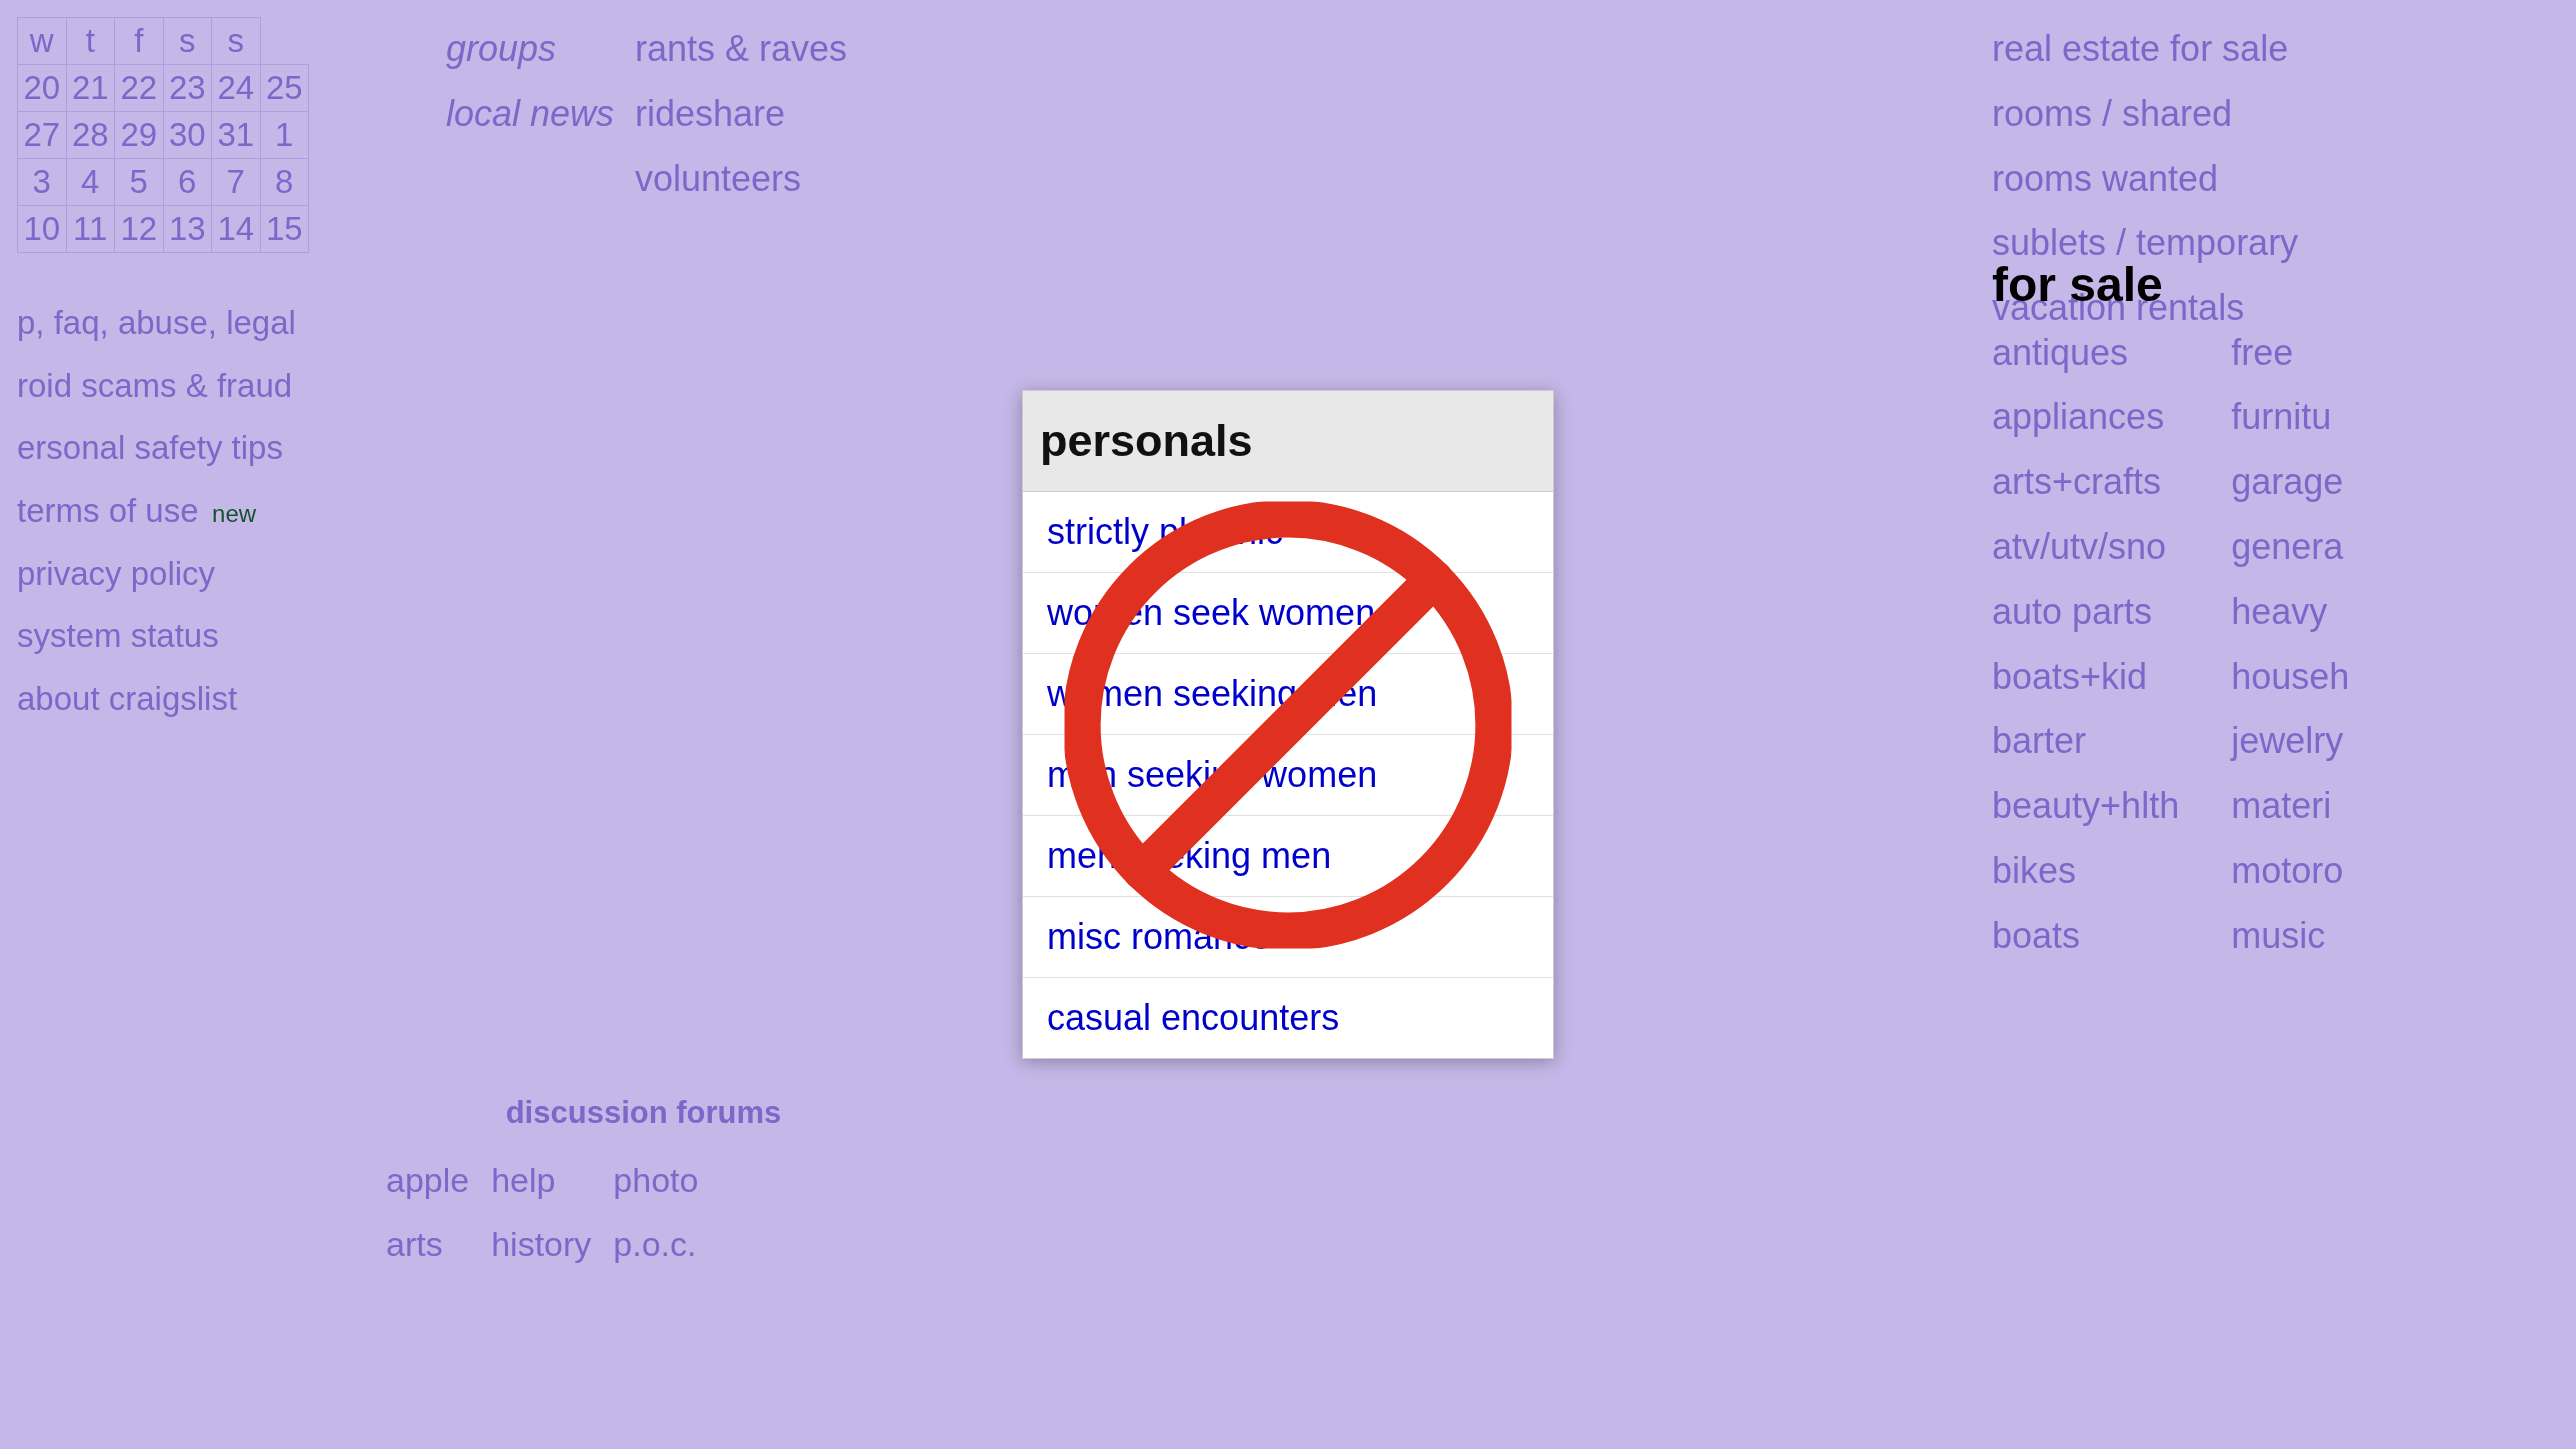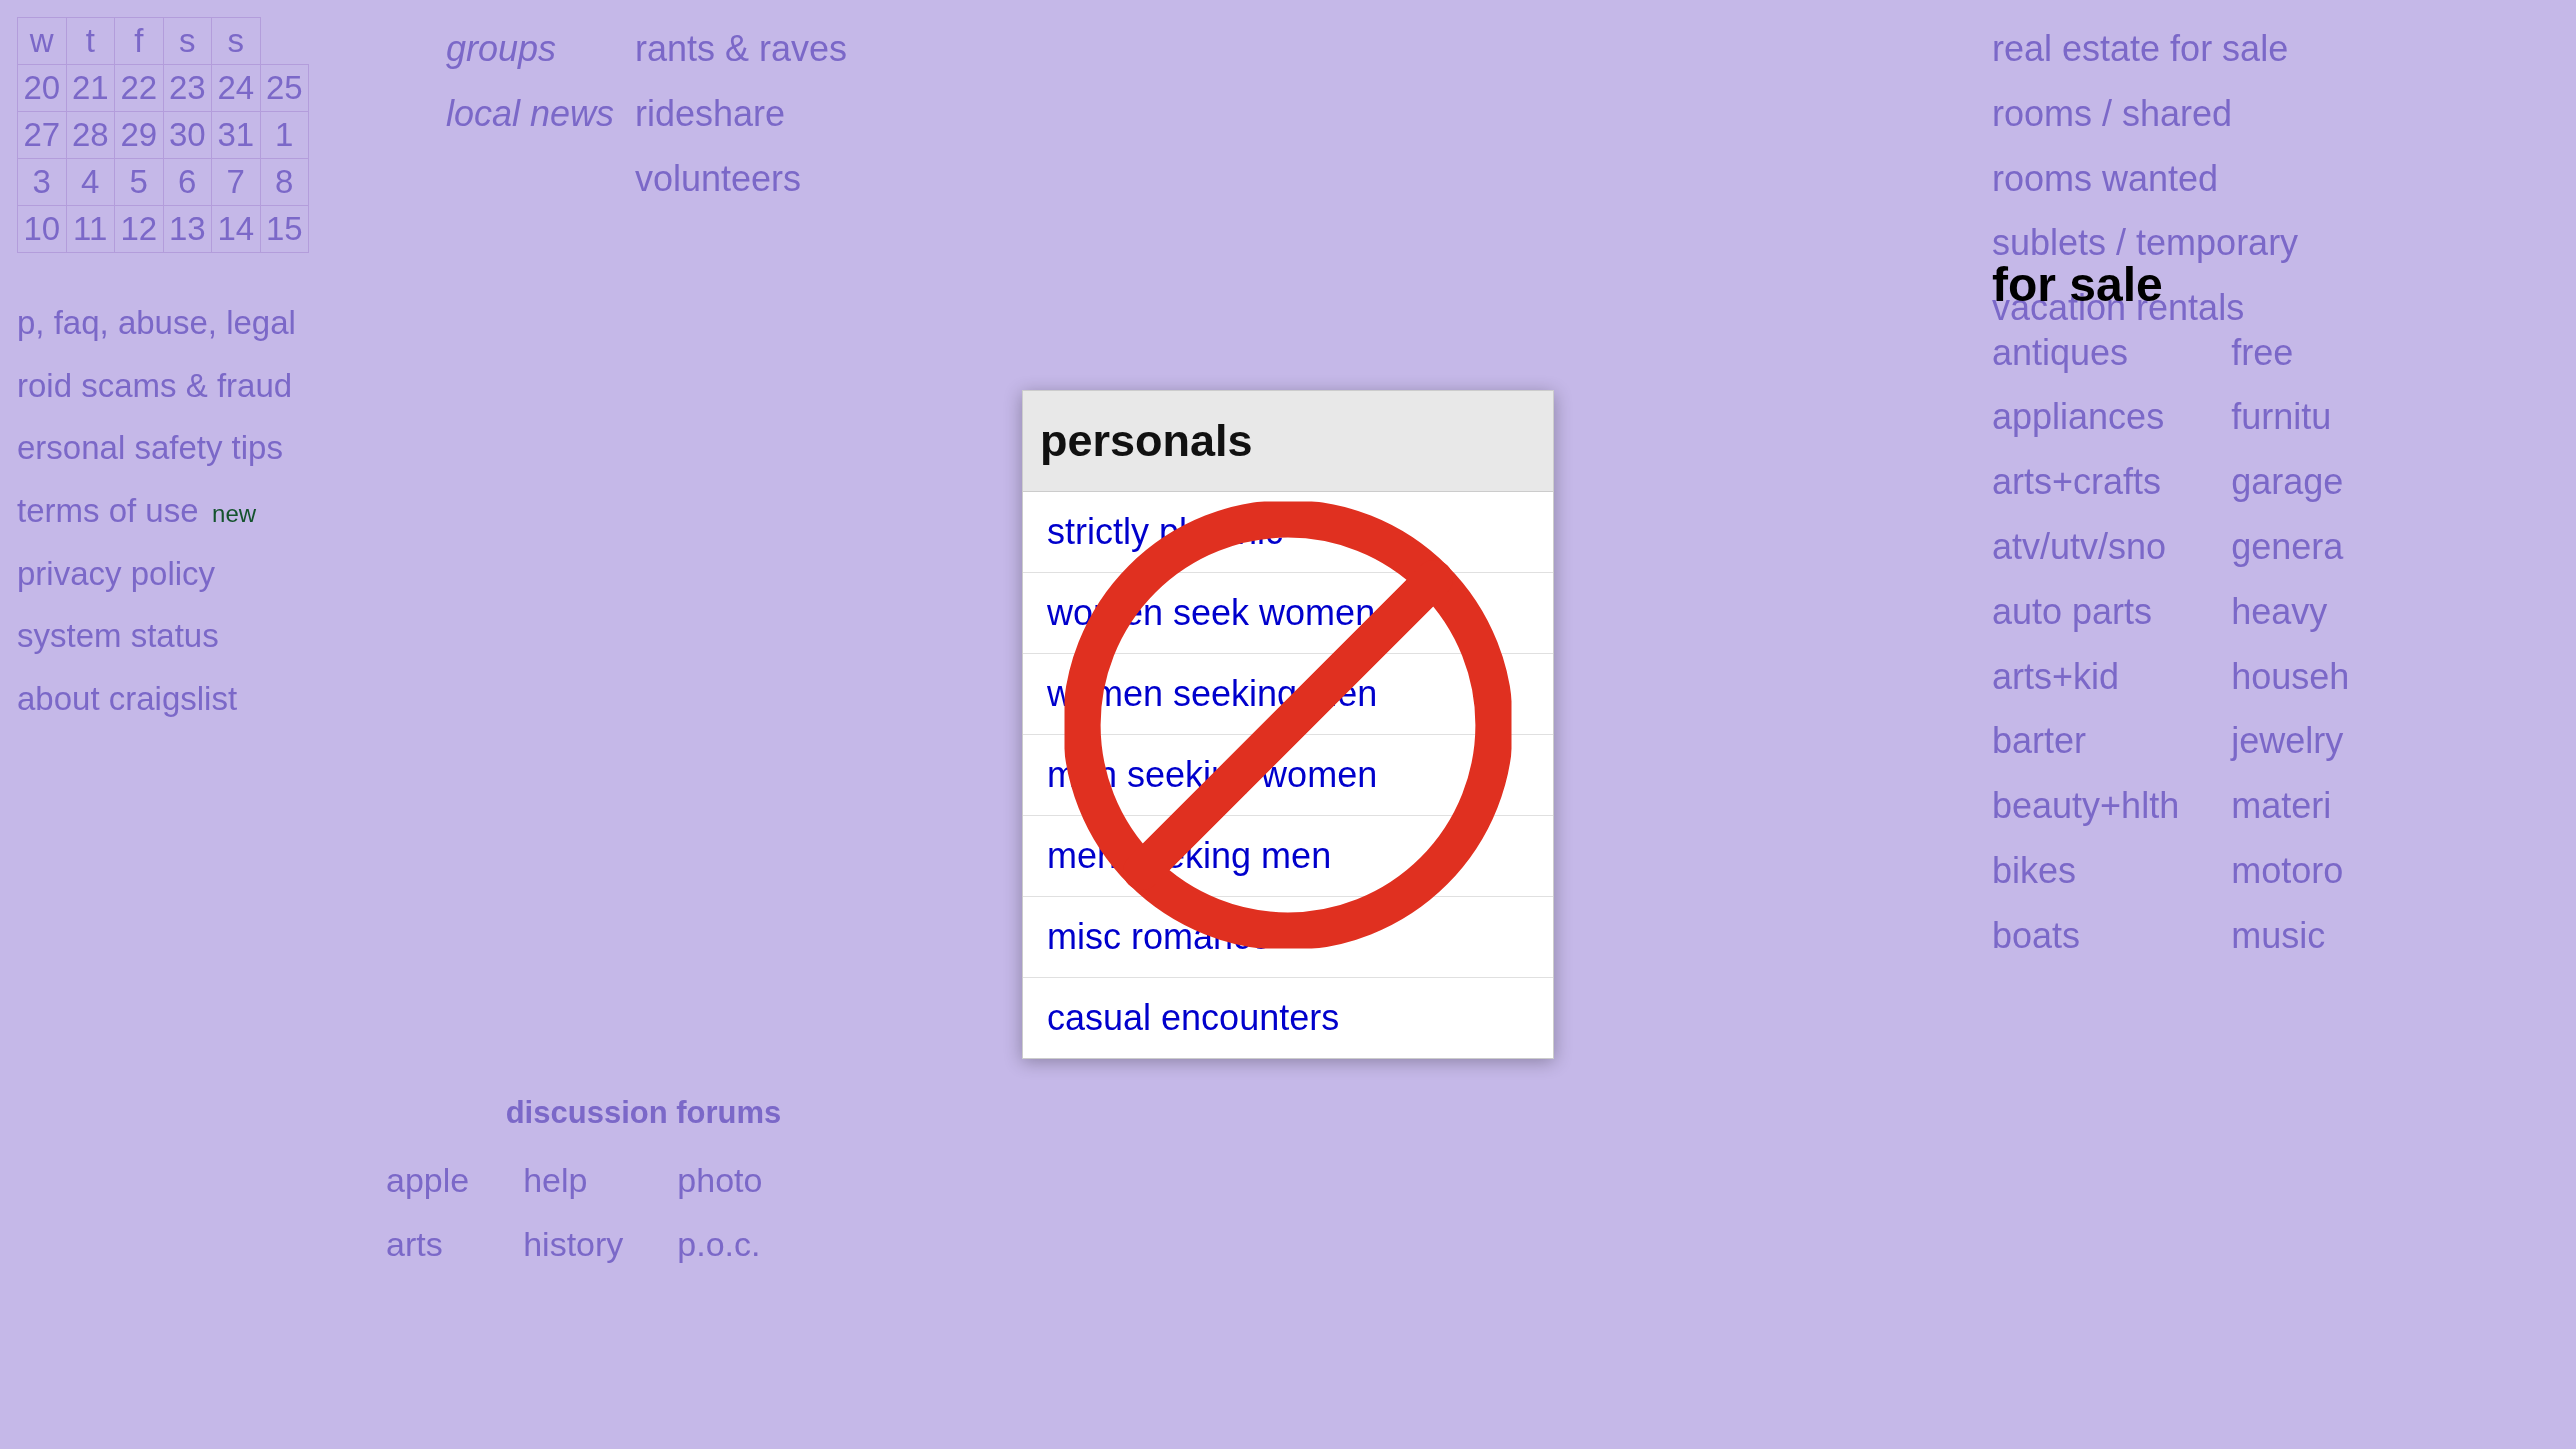--- a/index.html
+++ b/index.html
@@ -158,21 +158,21 @@
     .bg-forums-title {
       font-size: 31px;
       font-weight: bold;
       color: #7b68c8;
       text-align: center;
       margin-bottom: 17px;
     }
 
     .bg-forums-grid {
       display: flex;
-      gap: 54px;
+      gap: 22px;
     }
 
     .bg-forums-col a {
       display: block;
       color: #7b68c8;
       font-size: 34px;
       line-height: 1.9;
       text-decoration: none;
     }
 
@@ -315,21 +315,21 @@
 
   <div class="bg-forsale">
     <div class="bg-forsale-title">for sale</div>
     <div class="bg-forsale-cols">
       <div class="bg-forsale-col">
         <a>antiques</a>
         <a>appliances</a>
         <a>arts+crafts</a>
         <a>atv/utv/sno</a>
         <a>auto parts</a>
-        <a>arts+kid</a>
+        <a>boats+kid</a>
         <a>barter</a>
         <a>beauty+hlth</a>
         <a>bikes</a>
         <a>boats</a>
       </div>
       <div class="bg-forsale-col">
         <a>free</a>
         <a>furnitu</a>
         <a>garage</a>
         <a>genera</a>

